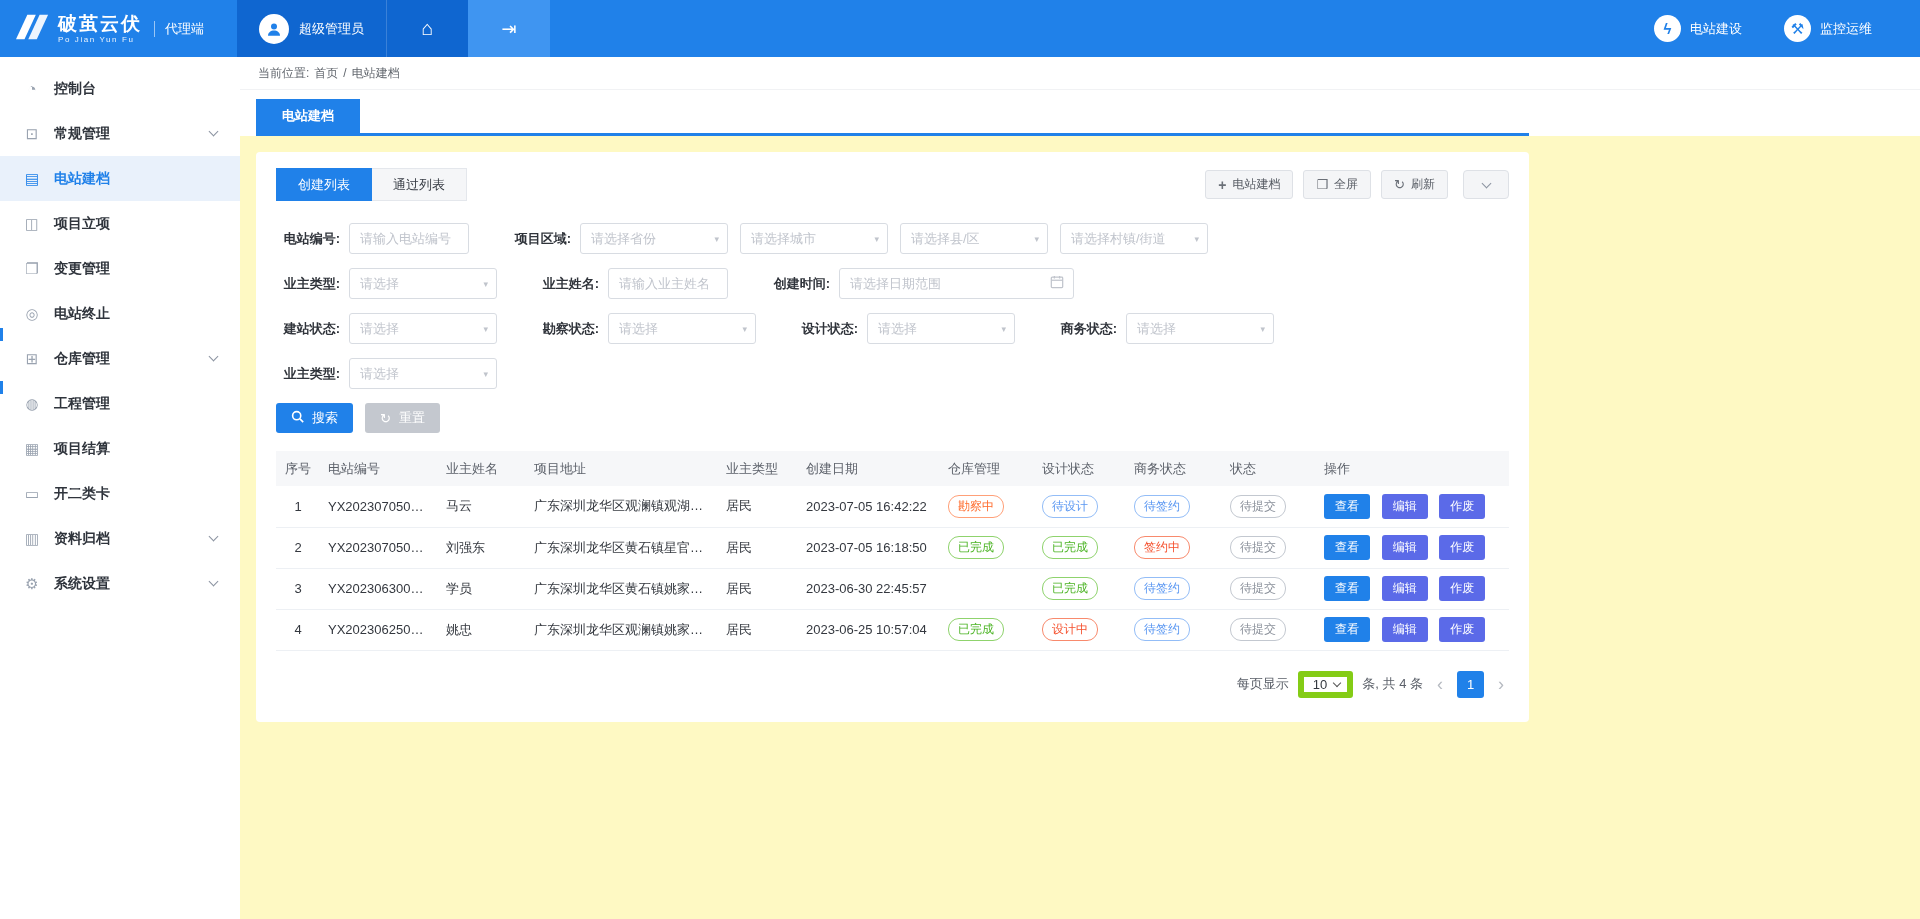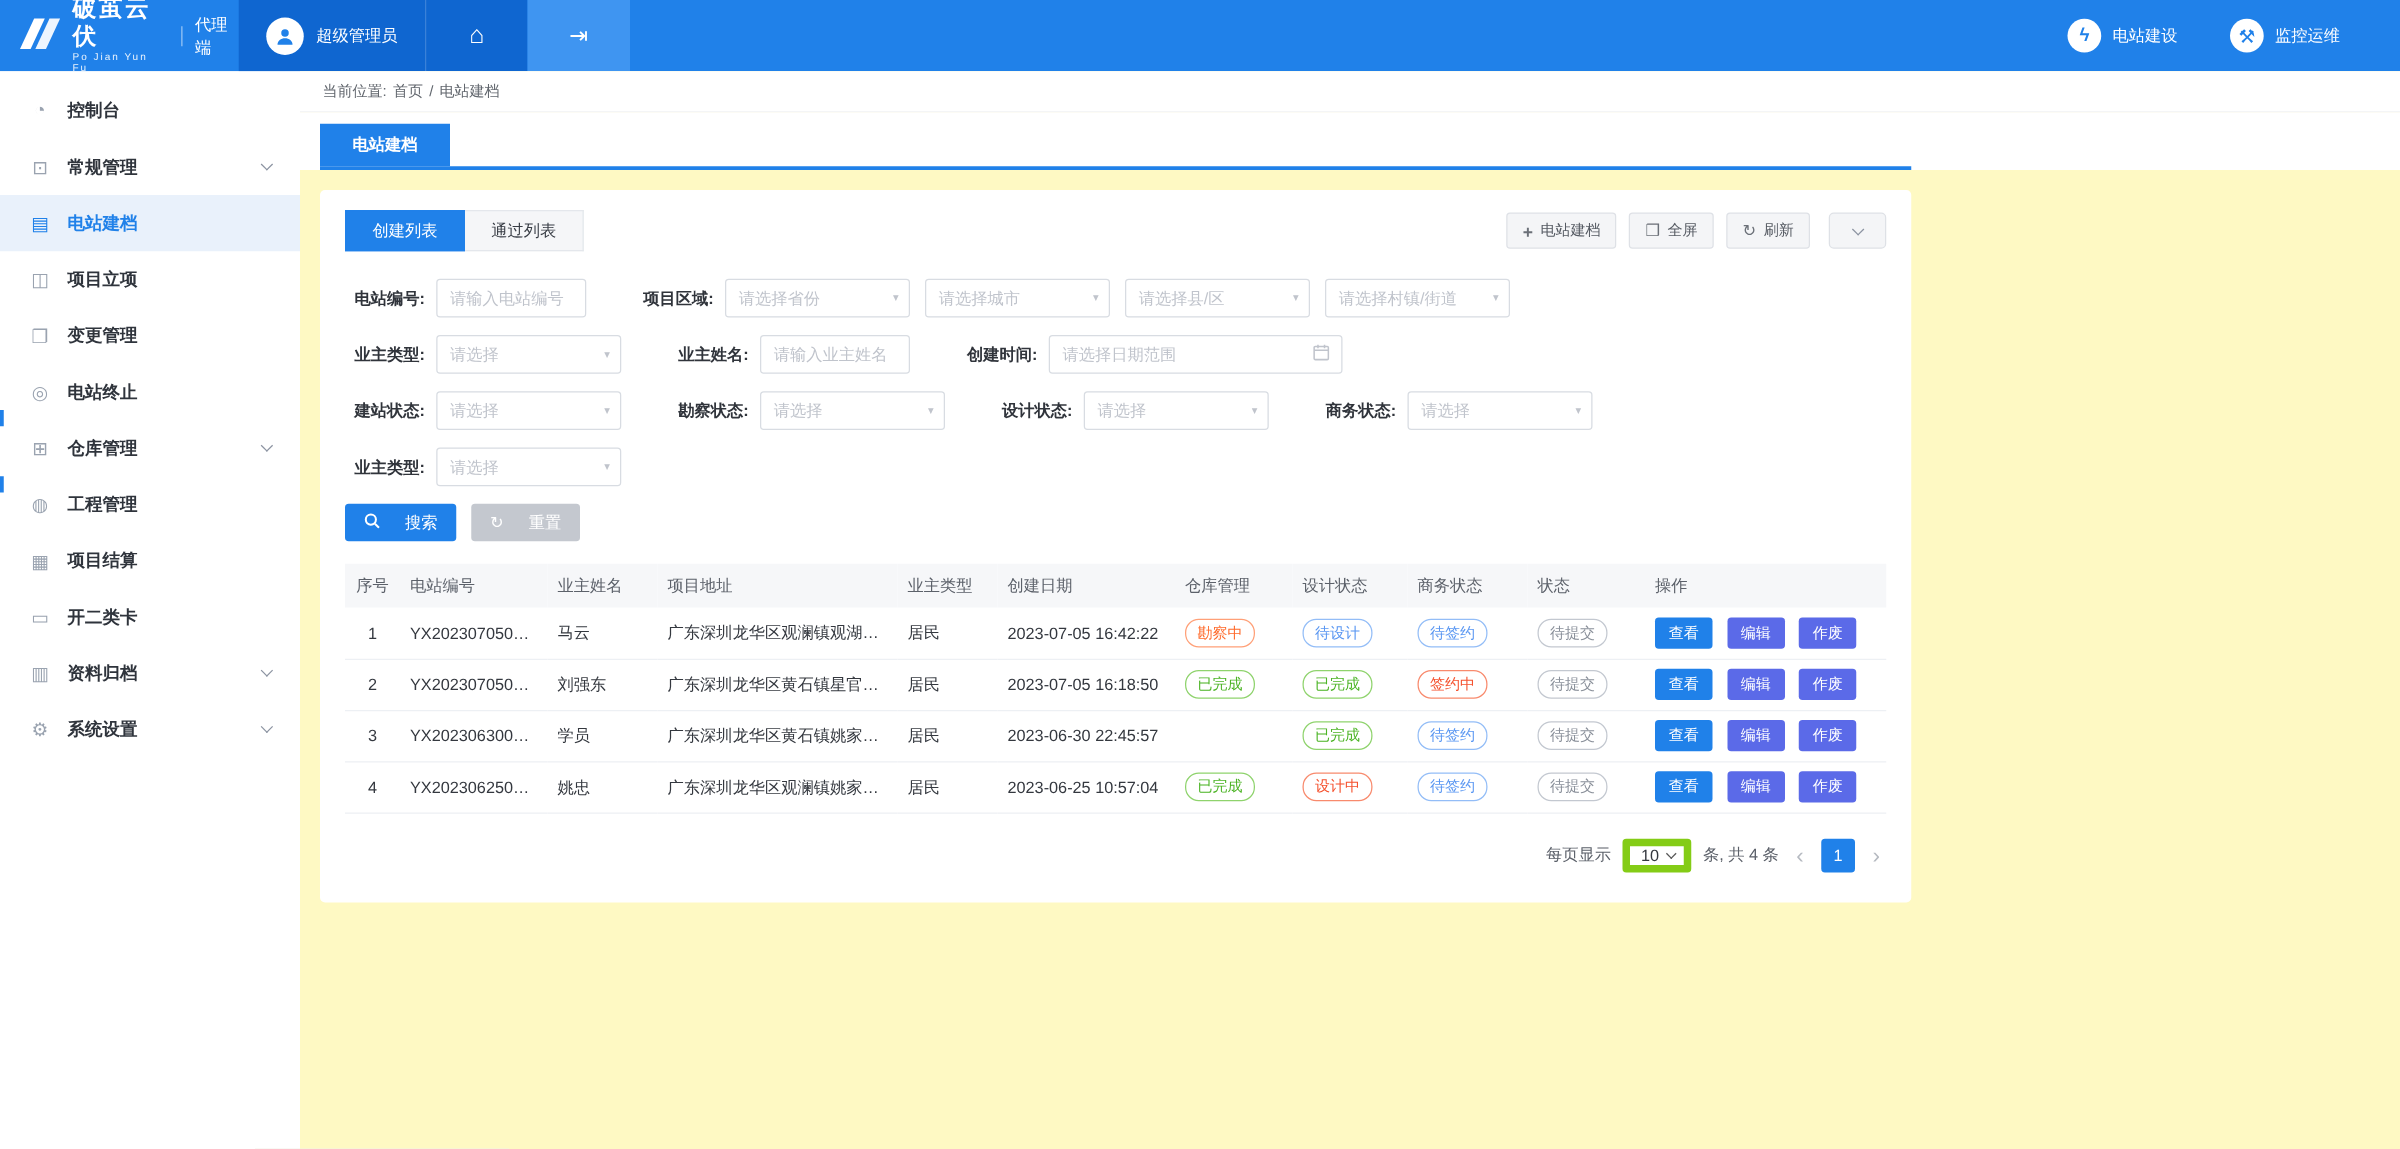--- a/index.html
+++ b/index.html
@@ -1,21 +1,21 @@
 <!DOCTYPE html>
 <html><head>
 <meta charset="utf-8">
 <style>
   * { margin:0; padding:0; box-sizing:border-box; }
   html,body { width:1920px; height:919px; overflow:hidden; }
   body { font-family:"Liberation Sans","DejaVu Sans",sans-serif; background:#eef0f5; font-size:13px; }
 
   
   .topbar { height:57px; background:#2081e9; display:flex; color:#fff; align-items:stretch; }
-  .logo-area { width:191px; display:flex; align-items:center; padding-left:16px; }
+  .logo-area { width:237px; display:flex; align-items:center; padding-left:16px; }
   .logo-text { margin-left:8px; line-height:1.15; }
   .logo-title { font-size:19px; font-weight:700; letter-spacing:2px; }
   .logo-sub { font-size:8px; letter-spacing:1.6px; opacity:.9; }
   .logo-div { width:1px; height:16px; background:rgba(255,255,255,.55); margin:0 10px 0 12px; }
   .logo-tag { font-size:13px; }
   .seg { display:flex; align-items:center; justify-content:center; }
   .seg-user { background:#0f66d0; gap:10px; padding:0 22px; }
   .avatar { width:30px; height:30px; border-radius:50%; background:#fff; display:flex; align-items:center; justify-content:center; }
   .seg-user .uname { font-size:13px; }
   .seg-home { background:#0f66d0; width:82px; border-left:1px solid rgba(255,255,255,.18); font-size:20px; cursor:pointer; }
@@ -65,21 +65,21 @@
   .flabel { width:64px; text-align:right; margin-right:9px; font-size:13px; font-weight:700; color:#30343b; white-space:nowrap; }
   .tinput { width:120px; height:31px; border:1px solid #d8dce2; border-radius:3px; padding:0 10px; font-size:13px; color:#333; background:#fff; outline:none; font-family:inherit; }
   .tinput::placeholder { color:#c0c4cc; }
   .sel { width:148px; height:31px; border:1px solid #d8dce2; border-radius:3px; background:#fff; display:flex; align-items:center; justify-content:space-between; padding:0 8px 0 10px; font-size:13px; color:#c0c4cc; cursor:pointer; }
   .sel .arr { font-size:9px; color:#c0c4cc; }
   .region .sel { margin-right:12px; }
   .region .sel:last-child { margin-right:0; }
   .date-input { width:235px; height:31px; border:1px solid #d8dce2; border-radius:3px; background:#fff; display:flex; align-items:center; justify-content:space-between; padding:0 9px 0 10px; font-size:13px; color:#c0c4cc; cursor:pointer; }
 
   .btn-row { display:flex; gap:12px; margin-top:6px; }
-  .btn { height:30px; border:none; border-radius:3px; display:flex; align-items:center; gap:20px; padding:0 15px; font-size:13px; color:#fff; cursor:pointer; font-family:inherit; }
+  .btn { height:30px; border:none; border-radius:3px; display:flex; align-items:center; gap:8px; padding:0 15px; font-size:13px; color:#fff; cursor:pointer; font-family:inherit; }
   .btn-search { background:#2081e9; }
   .btn-reset { background:#c4c8cf; }
   .btn .bicon { font-size:13px; }
 
   
   table.grid { width:100%; border-collapse:collapse; table-layout:fixed; margin-top:18px; }
   .grid th { background:#f6f7f9; height:35px; font-size:13px; font-weight:400; color:#5c616a; text-align:left; padding:0 8px; }
   .grid td { height:41px; border-bottom:1px solid #edf0f4; font-size:13px; color:#34383f; padding:0 8px; white-space:nowrap; overflow:hidden; text-overflow:ellipsis; }
   .grid .c { text-align:center; }
 

